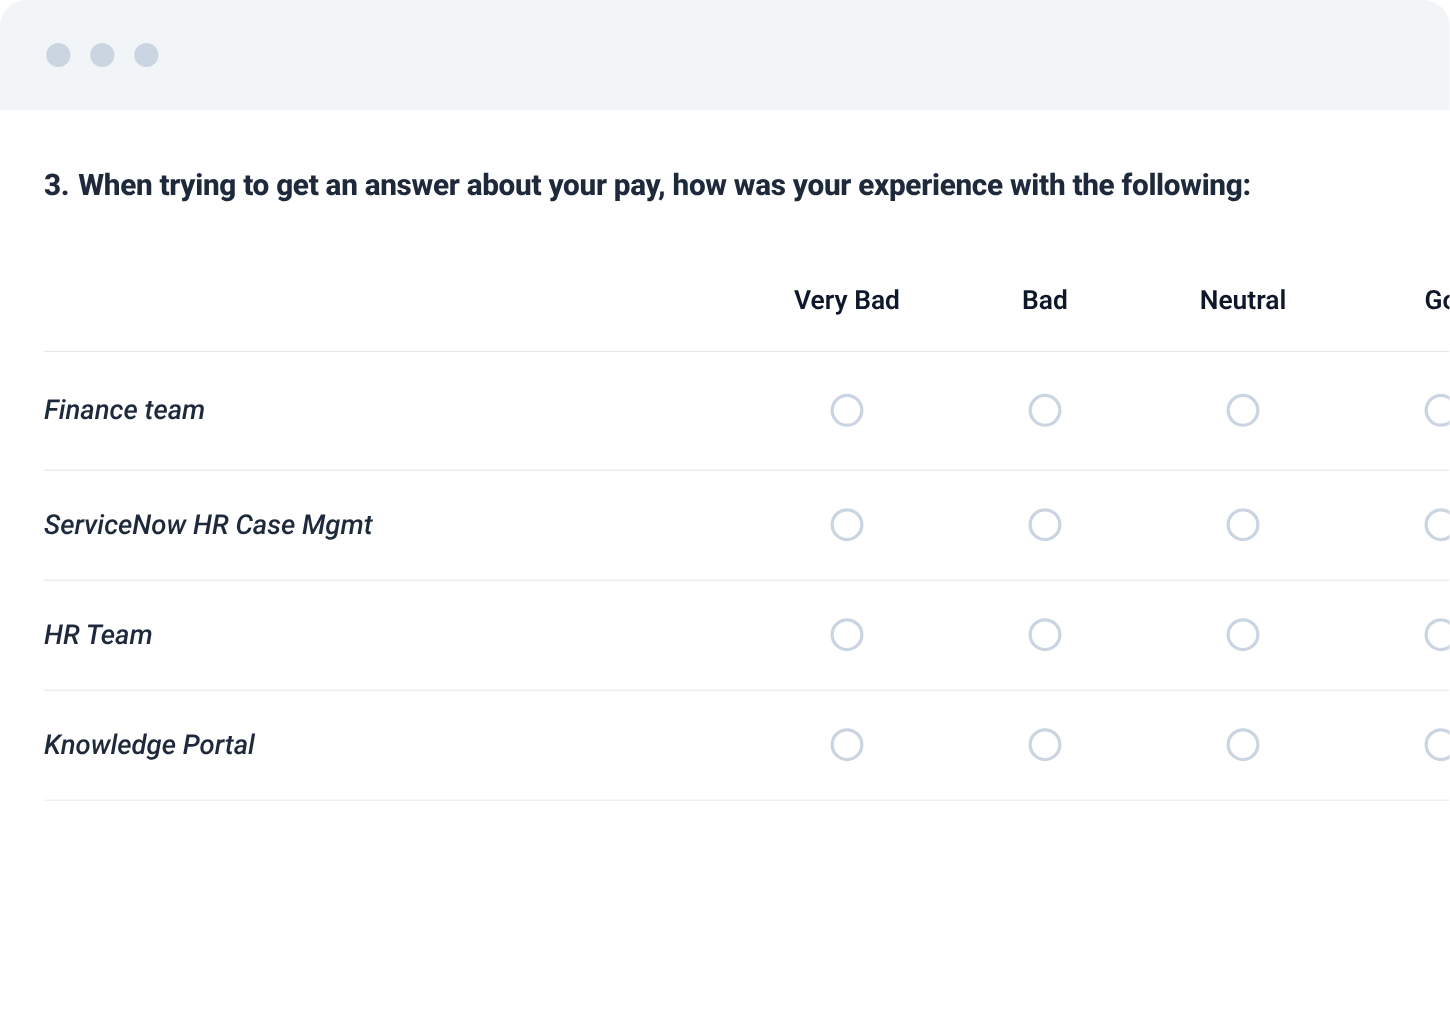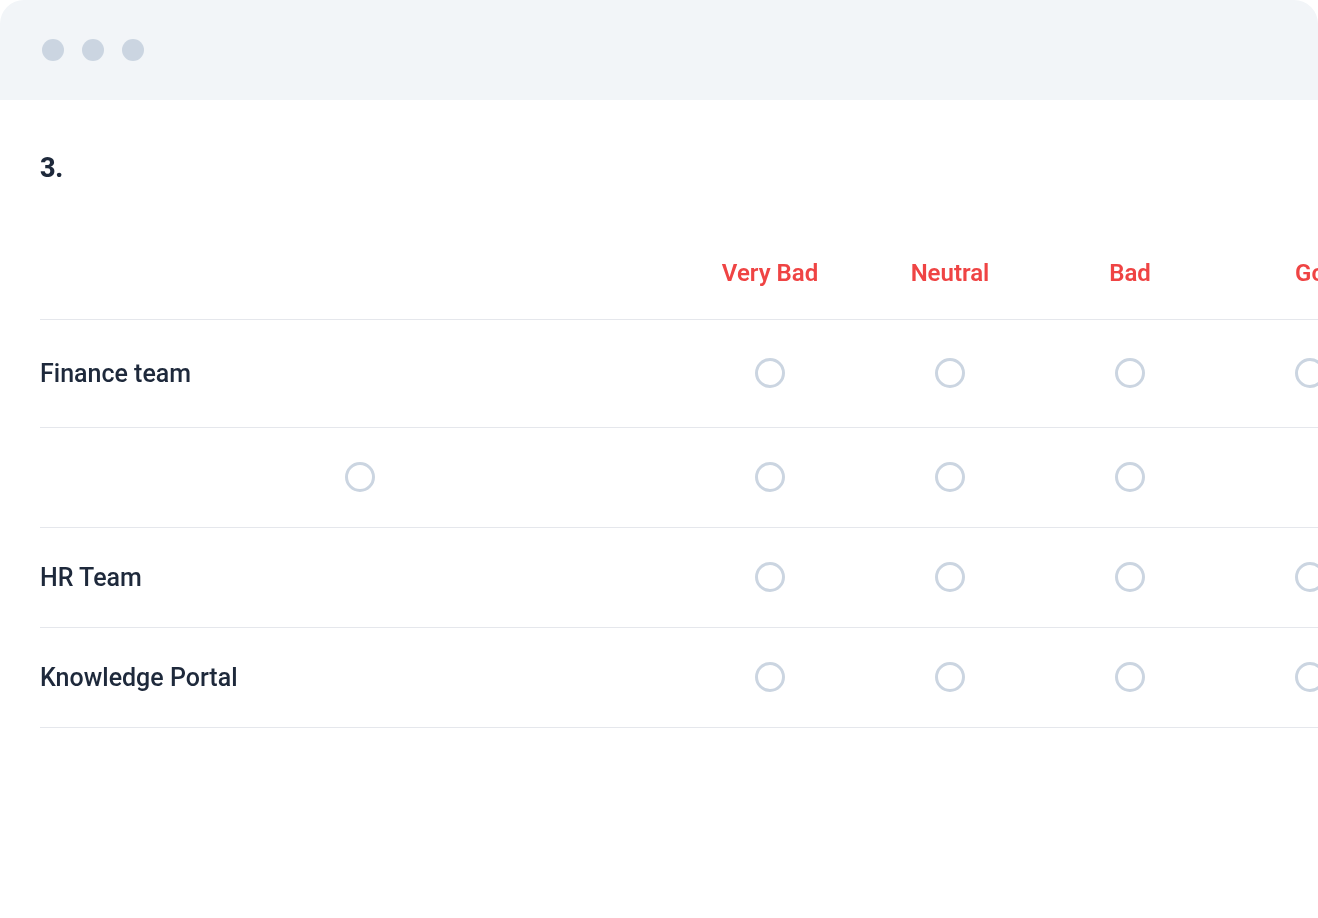--- a/index.html
+++ b/index.html
@@ -61,38 +61,39 @@
     .matrix-header-row {
       display: grid;
       grid-template-columns: 640px 180px 180px 180px 180px;
       align-items: center;
       height: 92px;
       border-bottom: 1px solid #e5e7ec;
     }
     .col-header {
       font-size: 24px;
       font-weight: 600;
-      color: #ef4444;
+      color: #0f172a;
       text-align: center;
     }
     .matrix-row {
       display: grid;
       grid-template-columns: 640px 180px 180px 180px 180px;
       align-items: center;
       height: 100px;
       border-bottom: 1px solid #e5e7ec;
     }
     .matrix-row.tall {
       height: 108px;
     }
     .row-label {
       font-size: 25px;
       font-weight: 500;
       color: #1e293b;
       padding-left: 0;
+      font-style: italic;
     }
     .radio-cell {
       display: flex;
       justify-content: center;
       align-items: center;
     }
     .radio-circle {
       width: 30px;
       height: 30px;
       border-radius: 50%;
@@ -120,49 +121,51 @@
 <div class="window-frame">
   <div class="titlebar">
     <div class="window-dot"></div>
     <div class="window-dot"></div>
     <div class="window-dot"></div>
   </div>
 
   <div class="content overflow-clip">
     <div class="question-heading">
       <span class="question-number">3.</span>
+      <span>When trying to get an answer about your pay, how was your experience with the following:</span>
     </div>
 
     <div class="matrix">
 
       <div class="matrix-header-row">
         <div></div>
         <div class="col-header">Very Bad</div>
+        <div class="col-header">Bad</div>
         <div class="col-header">Neutral</div>
-        <div class="col-header">Bad</div>
         <div class="col-header">Go</div>
       </div>
 
       <div class="matrix-row tall">
         <div class="row-label">Finance team</div>
         <div class="radio-cell">
             <div class="radio-circle"></div>
           </div>
         <div class="radio-cell">
             <div class="radio-circle"></div>
           </div>
         <div class="radio-cell">
             <div class="radio-circle"></div>
           </div>
         <div class="radio-cell">
             <div class="radio-circle"></div>
           </div>
       </div>
 
       <div class="matrix-row">
+        <div class="row-label">ServiceNow HR Case Mgmt</div>
         <div class="radio-cell">
             <div class="radio-circle"></div>
           </div>
         <div class="radio-cell">
             <div class="radio-circle"></div>
           </div>
         <div class="radio-cell">
             <div class="radio-circle"></div>
           </div>
         <div class="radio-cell">

